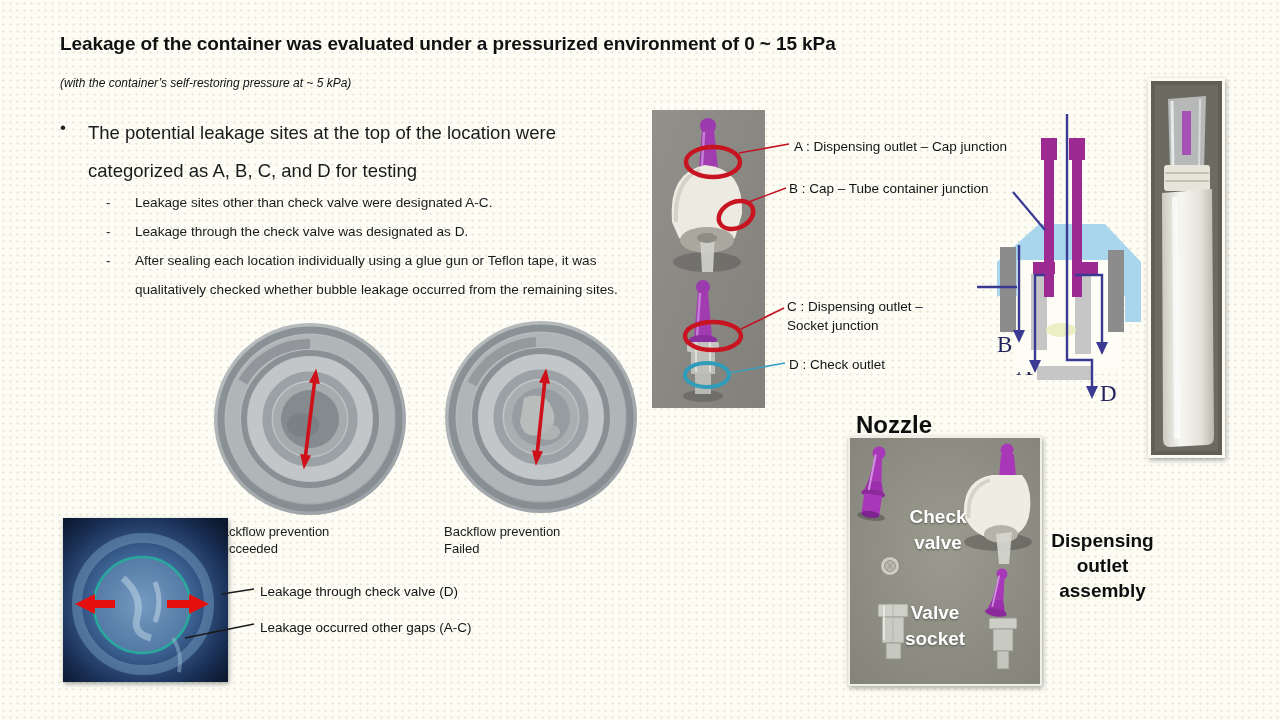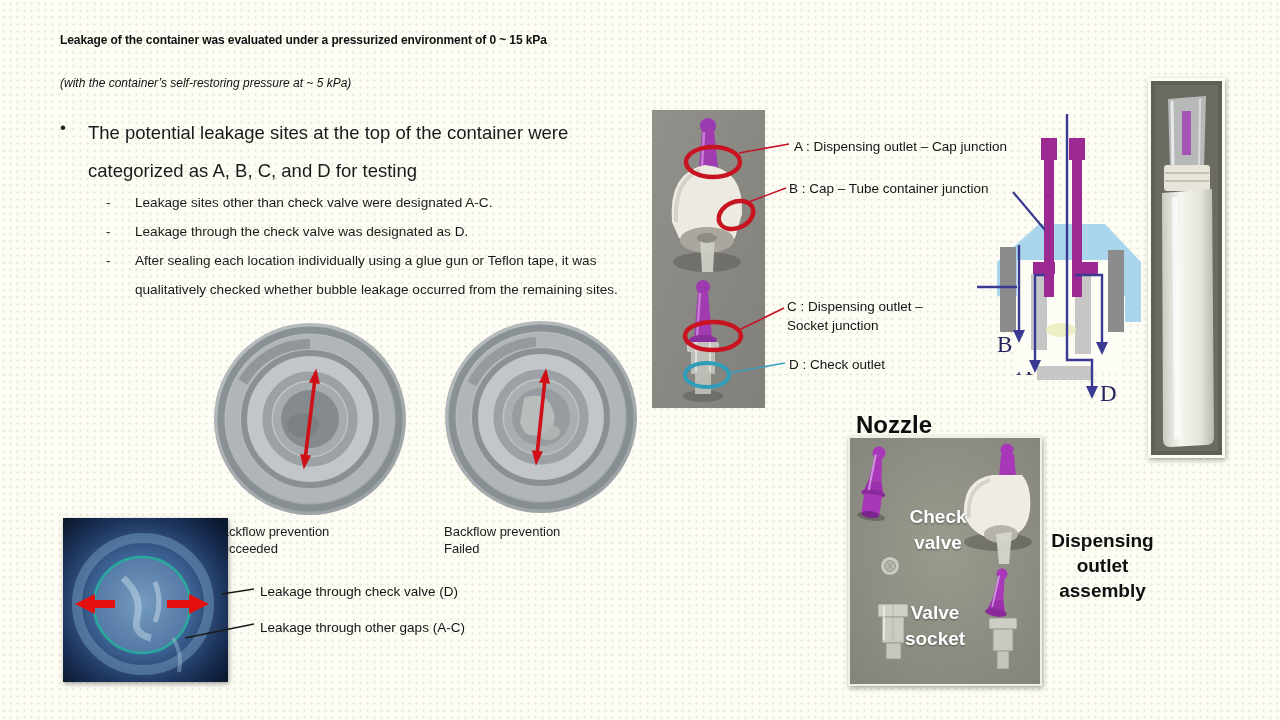--- a/index.html
+++ b/index.html
@@ -4,21 +4,21 @@
 <style>
   html,body{margin:0;padding:0;}
   body{width:1280px;height:720px;overflow:hidden;font-family:"Liberation Sans",sans-serif;}
   .slide{
     position:relative;width:1280px;height:720px;
     background-color:#fdfdf6;
     background-image:radial-gradient(circle, rgba(195,190,145,0.30) 1px, transparent 1.3px);
     background-size:7px 7px;
   }
   .abs{position:absolute;}
-  .title{left:60px;top:33px;width:960px;font-size:12px;font-weight:700;color:#111;letter-spacing:-0.1px;}
+  .title{left:60px;top:33px;width:960px;font-size:19px;font-weight:700;color:#111;letter-spacing:-0.1px;}
   .subtitle{left:60px;top:76px;width:600px;font-size:12px;color:#111;font-style:italic;}
   .bullet-row{left:60px;top:114px;width:560px;display:flex;}
   .bullet-dot{width:28px;font-size:17px;color:#222;padding-top:4px;}
   .bullet-text{width:512px;font-size:18.5px;line-height:38px;color:#1a1a1a;}
   .subbullets{left:106px;top:188px;width:545px;}
   .subrow{display:flex;}
   .subdash{width:29px;font-size:13.5px;line-height:29px;color:#222;}
   .subtext{width:510px;font-size:13.6px;line-height:29px;color:#1a1a1a;}
   .caption{font-size:13px;line-height:16.5px;color:#1a1a1a;text-align:left;white-space:pre-line;}
   .small-label{font-size:13.5px;color:#141414;white-space:pre-line;line-height:19px;}
@@ -34,21 +34,21 @@
 </head>
 <body>
 
 <div class="slide">
 
   <div class="abs title">Leakage of the container was evaluated under a pressurized environment of 0 ~ 15 kPa</div>
   <div class="abs subtitle">(with the container’s self-restoring pressure at ~ 5 kPa)</div>
 
   <div class="abs bullet-row">
     <div class="bullet-dot">•</div>
-    <div class="bullet-text">The potential leakage sites at the top of the container were categorized as A, B, C, and D for testing</div>
+    <div class="bullet-text">The potential leakage sites at the top of the location were categorized as A, B, C, and D for testing</div>
   </div>
 
   <div class="abs subbullets">
     <div class="subrow">
       <div class="subdash">-</div>
       <div class="subtext">Leakage sites other than check valve were designated A-C.</div>
     </div>
     <div class="subrow">
       <div class="subdash">-</div>
       <div class="subtext">Leakage through the check valve was designated as D.</div>
@@ -130,21 +130,21 @@
       <path d="M 110,120 Q 120,136 116,154" fill="none" stroke="#9fc0d8" stroke-width="4" opacity="0.45"></path>
       <g fill="#e41010">
         <rect x="30" y="82" width="22" height="8"></rect>
         <polygon points="12,86 32,76 32,96"></polygon>
         <rect x="104" y="82" width="24" height="8"></rect>
         <polygon points="146,86 126,76 126,96"></polygon>
       </g>
     </svg>
   </div>
   <div class="abs small-label" style="left:260px;top:582px;">Leakage through check valve (D)</div>
-  <div class="abs small-label" style="left:260px;top:618px;">Leakage through other gaps (A-C)</div>
+  <div class="abs small-label" style="left:260px;top:618px;">Leakage occurred other gaps (A-C)</div>
 
   <div class="abs z1" style="left:652px;top:110px;">
     <svg width="113" height="298" viewBox="0 0 113 298">
       <defs>
         <linearGradient id="g3" x1="0" y1="0" x2="1" y2="1">
           <stop offset="0%" stop-color="#92908a"></stop>
             <stop offset="100%" stop-color="#82807a"></stop>
         </linearGradient>
       </defs>
       <rect width="113" height="298" fill="url(#g3)"></rect>

